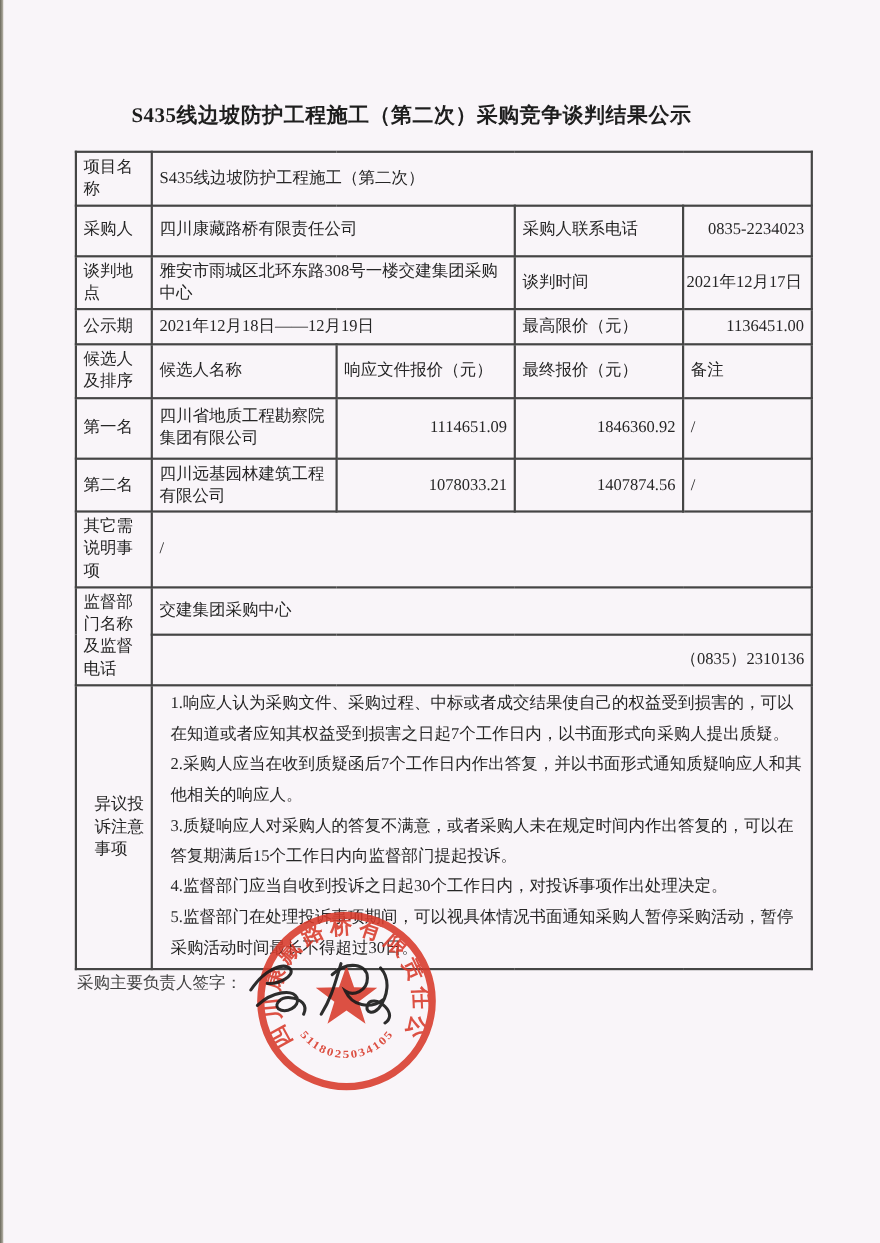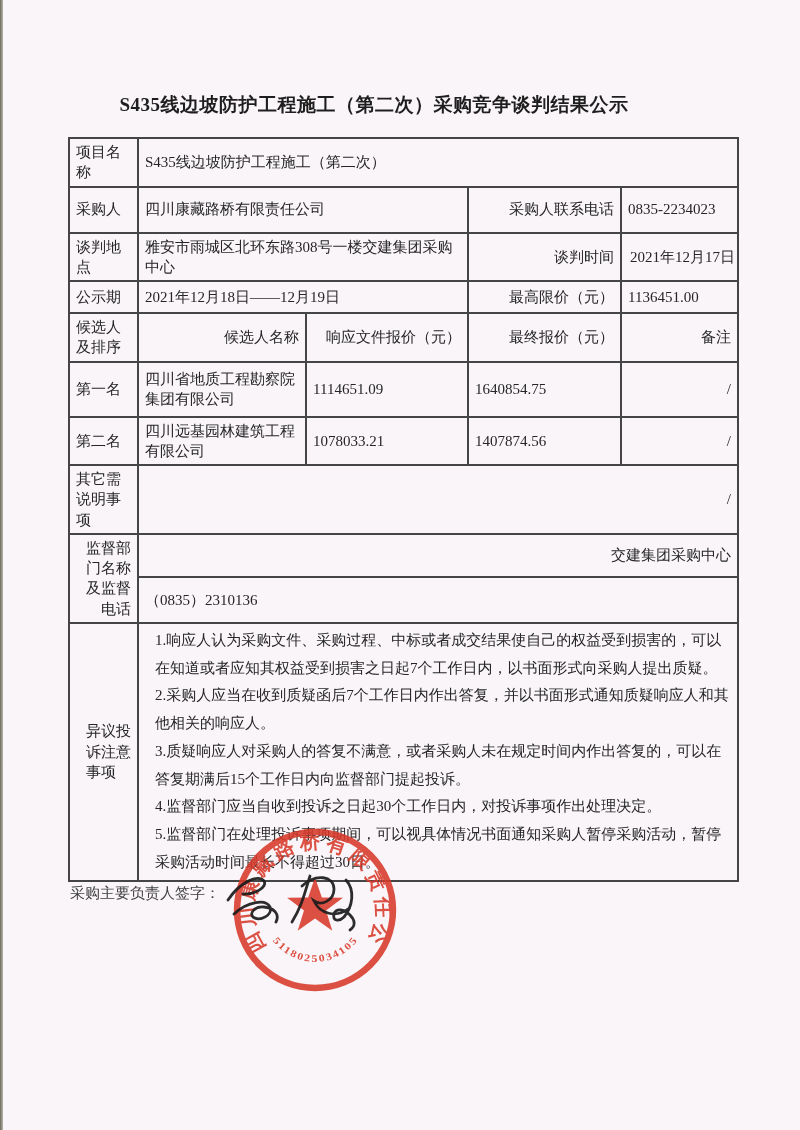--- a/index.html
+++ b/index.html
@@ -34,22 +34,22 @@
   }
   table.main td {
     border: 2px solid #454545;
     font-size: 15px;
     line-height: 1.35;
     padding: 3px 6px;
     vertical-align: middle;
     word-break: break-all;
     color: #262626;
   }
-  td.c { text-align: right; }
-  td.num { text-align: left; font-family: "Liberation Serif", "DejaVu Serif", serif; }
+  td.c { text-align: left; }
+  td.num { text-align: right; font-family: "Liberation Serif", "DejaVu Serif", serif; }
   tr.r1 td { height: 40px; }
   tr.r2 td { height: 46px; margin-left: 44px; }
   tr.r3 td { height: 47px; }
   tr.r4 td { height: 32px; }
   tr.r5 td { height: 42px; }
   tr.r6 td { height: 55px; }
   tr.r7 td { height: 45px; }
   tr.r8 td { height: 40px; }
   tr.r9 td { height: 38px; }
   tr.r10 td { height: 40px; }
@@ -120,21 +120,21 @@
         <td>候选人及排序</td>
         <td class="c">候选人名称</td>
         <td class="c">响应文件报价（元）</td>
         <td class="c">最终报价（元）</td>
         <td class="c">备注</td>
       </tr>
       <tr class="r6">
         <td>第一名</td>
         <td>四川省地质工程勘察院集团有限公司</td>
         <td class="c num">1114651.09</td>
-        <td class="c num">1640854.75</td>
+        <td class="c num">1846360.92</td>
         <td class="c">/</td>
       </tr>
       <tr class="r7">
         <td>第二名</td>
         <td>四川远基园林建筑工程有限公司</td>
         <td class="c num">1078033.21</td>
         <td class="c num">1407874.56</td>
         <td class="c">/</td>
       </tr>
       <tr class="r8">

